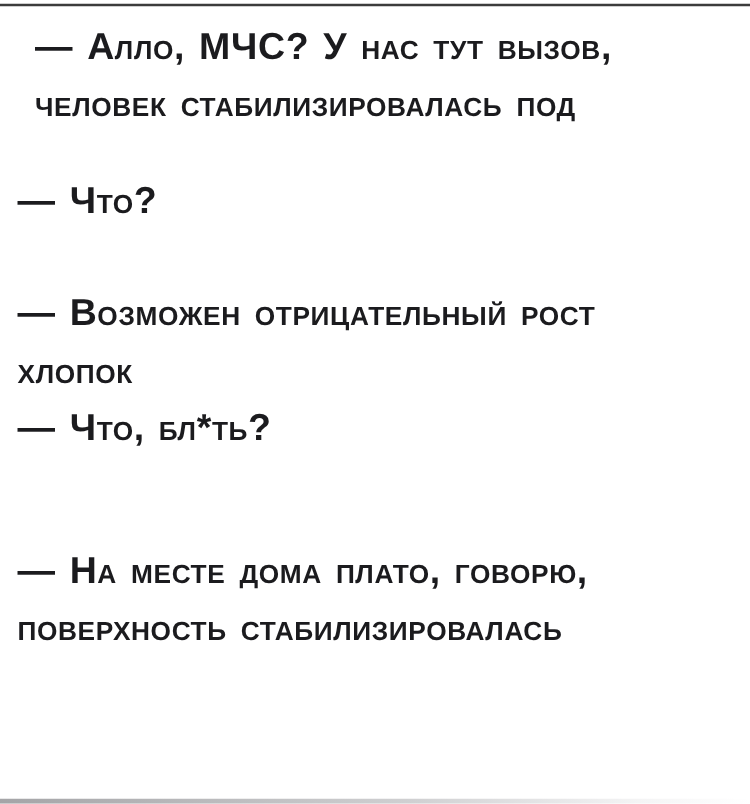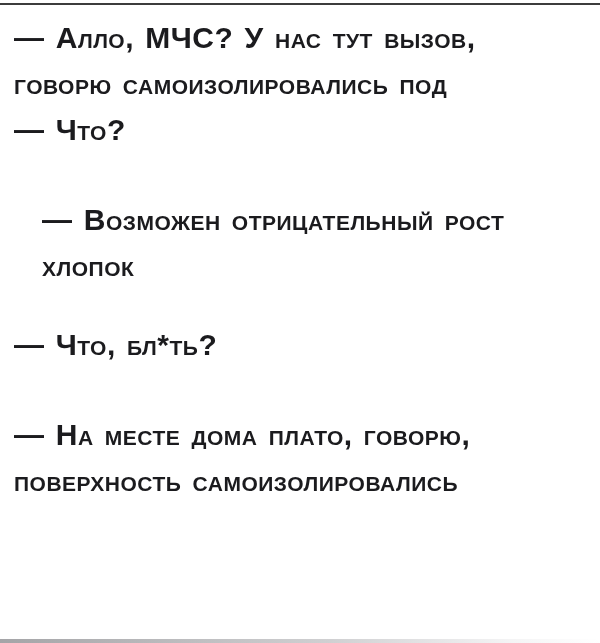--- a/index.html
+++ b/index.html
@@ -26,25 +26,25 @@
     font-size: 30px;
     line-height: 46px;
     font-variant: small-caps;
     letter-spacing: 0.5px;
     word-spacing: 0.08em;
   }
   .msg {
     margin: 0;
     padding: 0;
   }
-  .msg-1 { margin-top: 10px; }
-  .msg-2 { }
-  .msg-3 { margin-top: 44px; padding-left: 28px; }
-  .msg-4 { margin-top: 33px; }
-  .msg-5 { margin-top: 44px; }
+  .msg-1 { margin-top: 10px; padding-left: 14px; }
+  .msg-2 { margin-top: 31px; }
+  .msg-3 { margin-top: 44px; }
+  .msg-4 { }
+  .msg-5 { margin-top: 68px; }
   .line {
     padding-left: 14px;
     white-space: nowrap;
   }
   .bottom-artifact {
     position: absolute;
     left: 0;
     bottom: 0;
     height: 4px;
     width: 100%;
@@ -57,36 +57,36 @@
 </style>
 </head>
 <body>
 
 <div class="top-rule"></div>
 
 <div class="dialogue">
 
   <div class="msg msg-1">
     <div class="line">— Алло, МЧС? У нас тут вызов,</div>
-    <div class="line">говорю самоизолировались под</div>
+    <div class="line">человек стабилизировалась под</div>
   </div>
 
   <div class="msg msg-2">
     <div class="line">— Что?</div>
   </div>
 
   <div class="msg msg-3">
     <div class="line">— Возможен отрицательный рост</div>
     <div class="line">хлопок</div>
   </div>
 
   <div class="msg msg-4">
     <div class="line">— Что, бл*ть?</div>
   </div>
 
   <div class="msg msg-5">
     <div class="line">— На месте дома плато, говорю,</div>
-    <div class="line">поверхность самоизолировались</div>
+    <div class="line">поверхность стабилизировалась</div>
   </div>
 
 </div>
 
 <div class="bottom-artifact"></div>
 
 </body></html>

